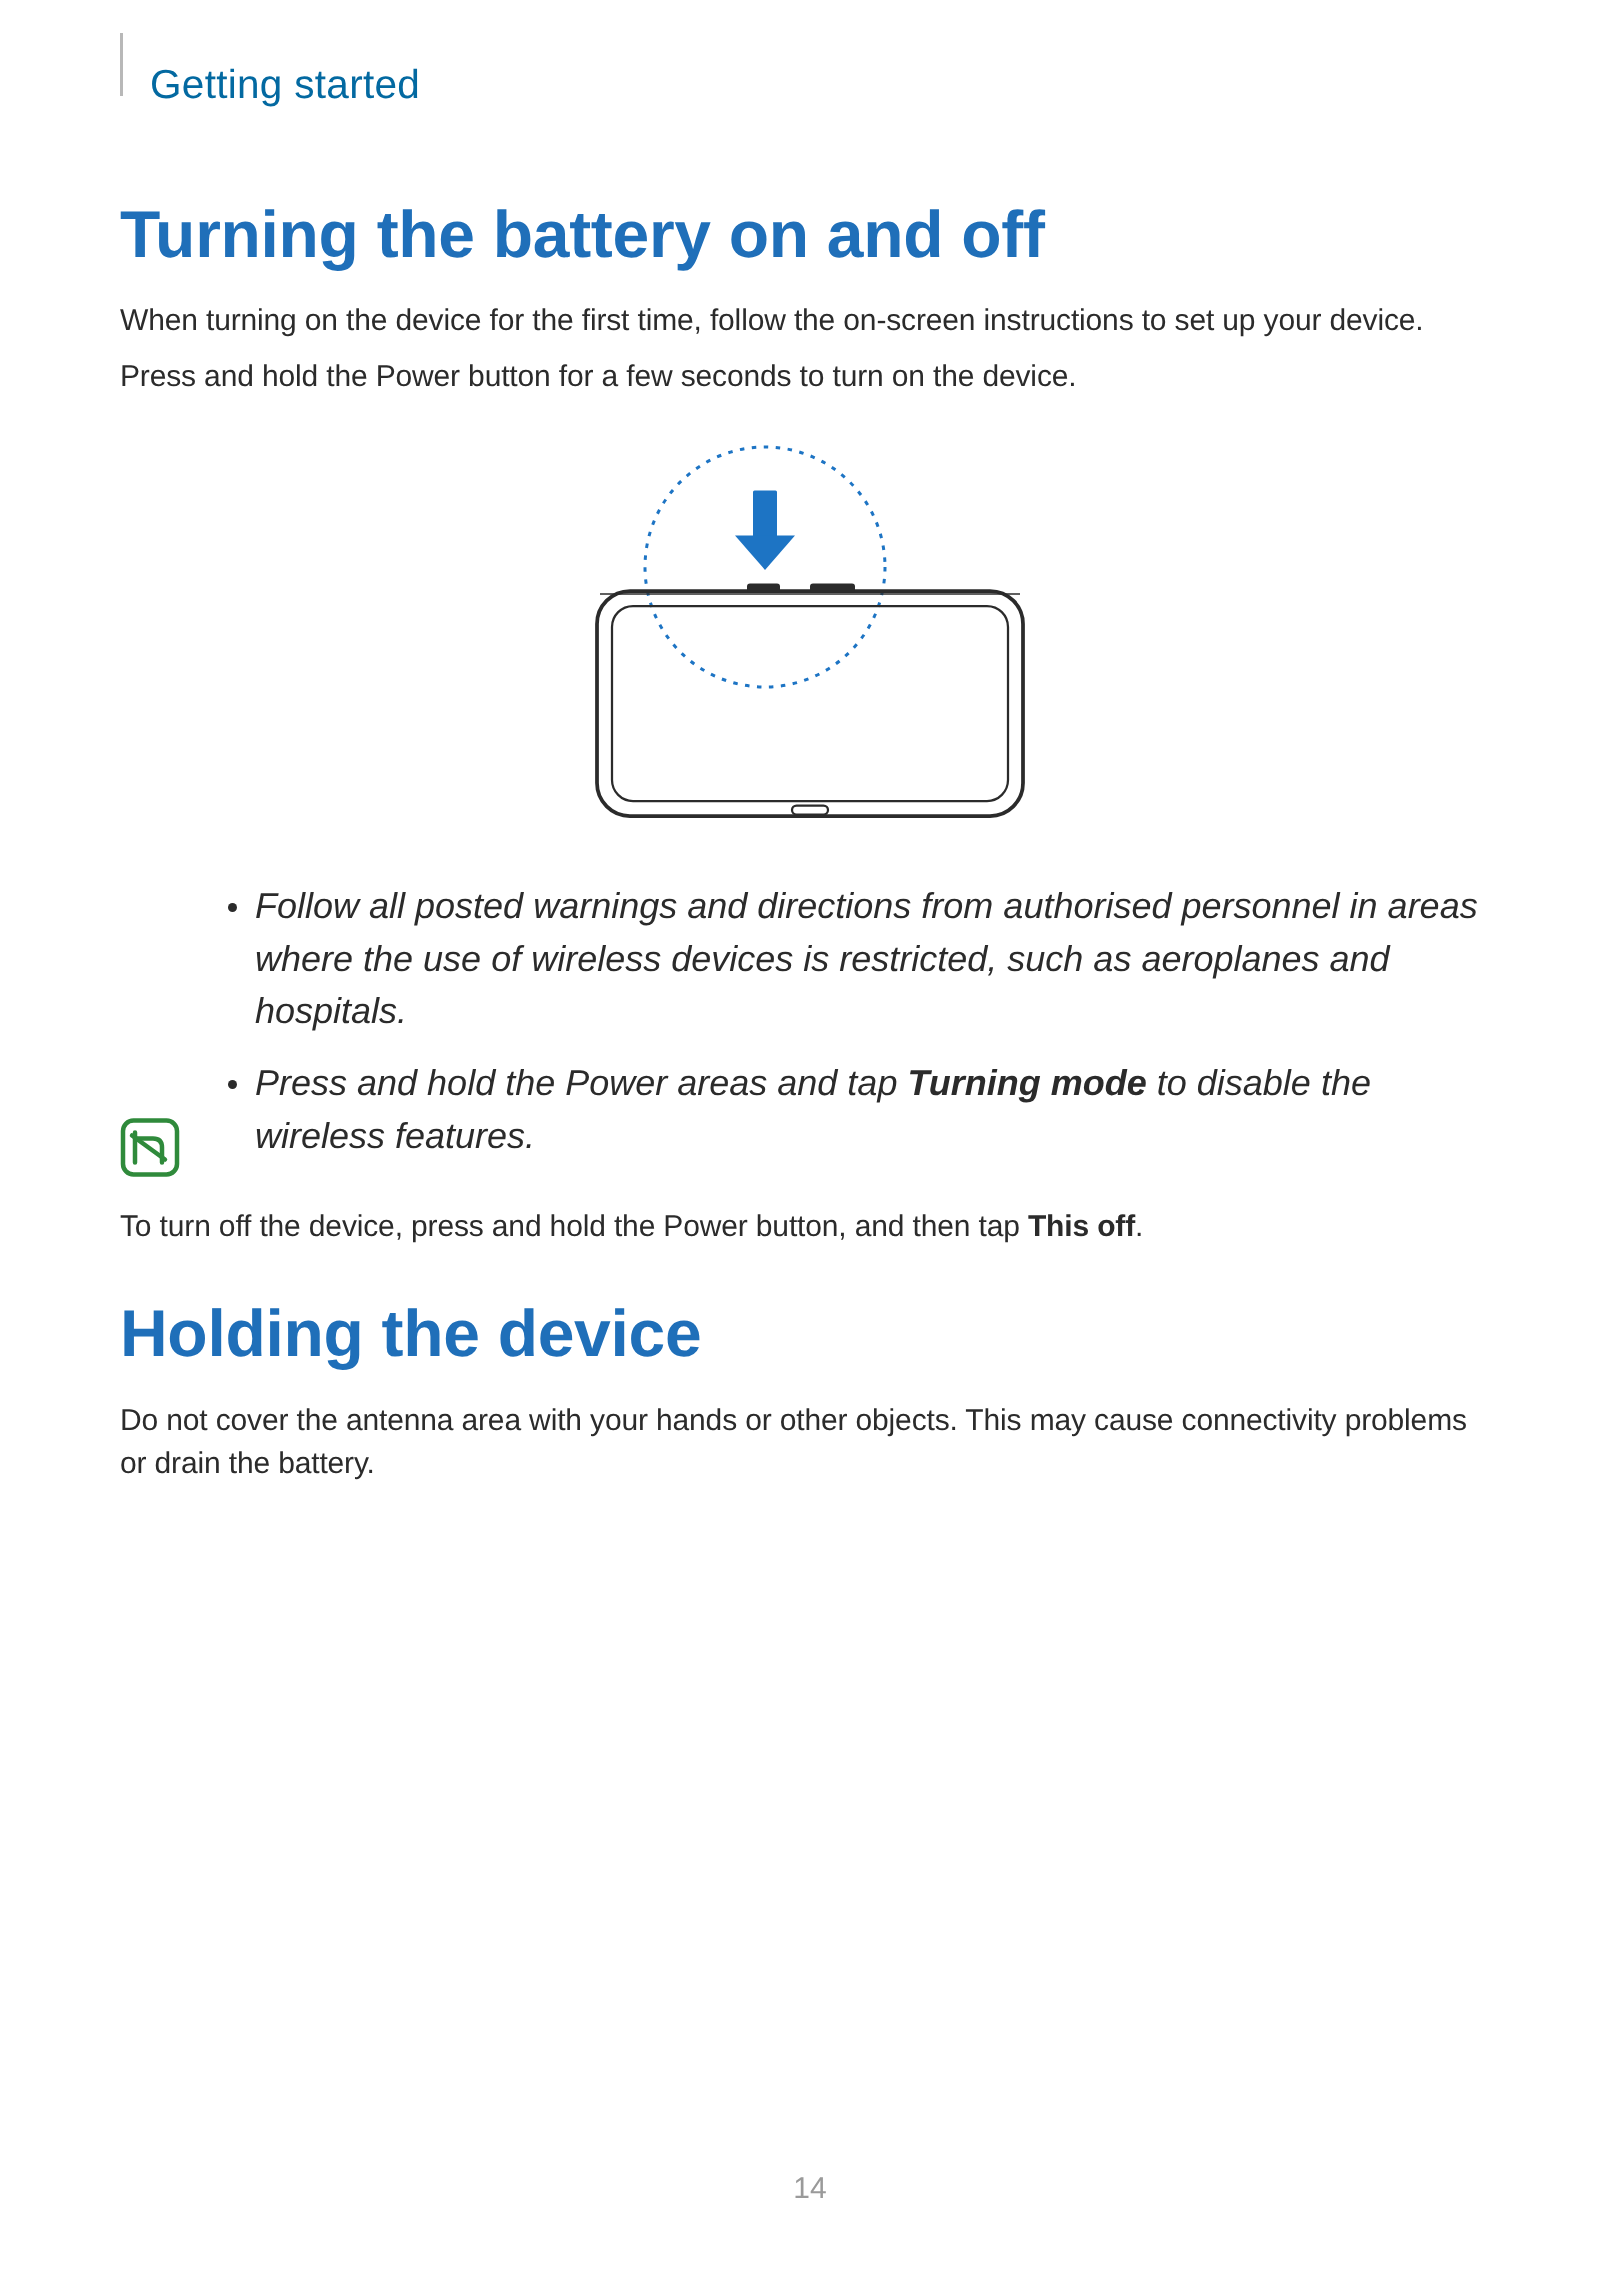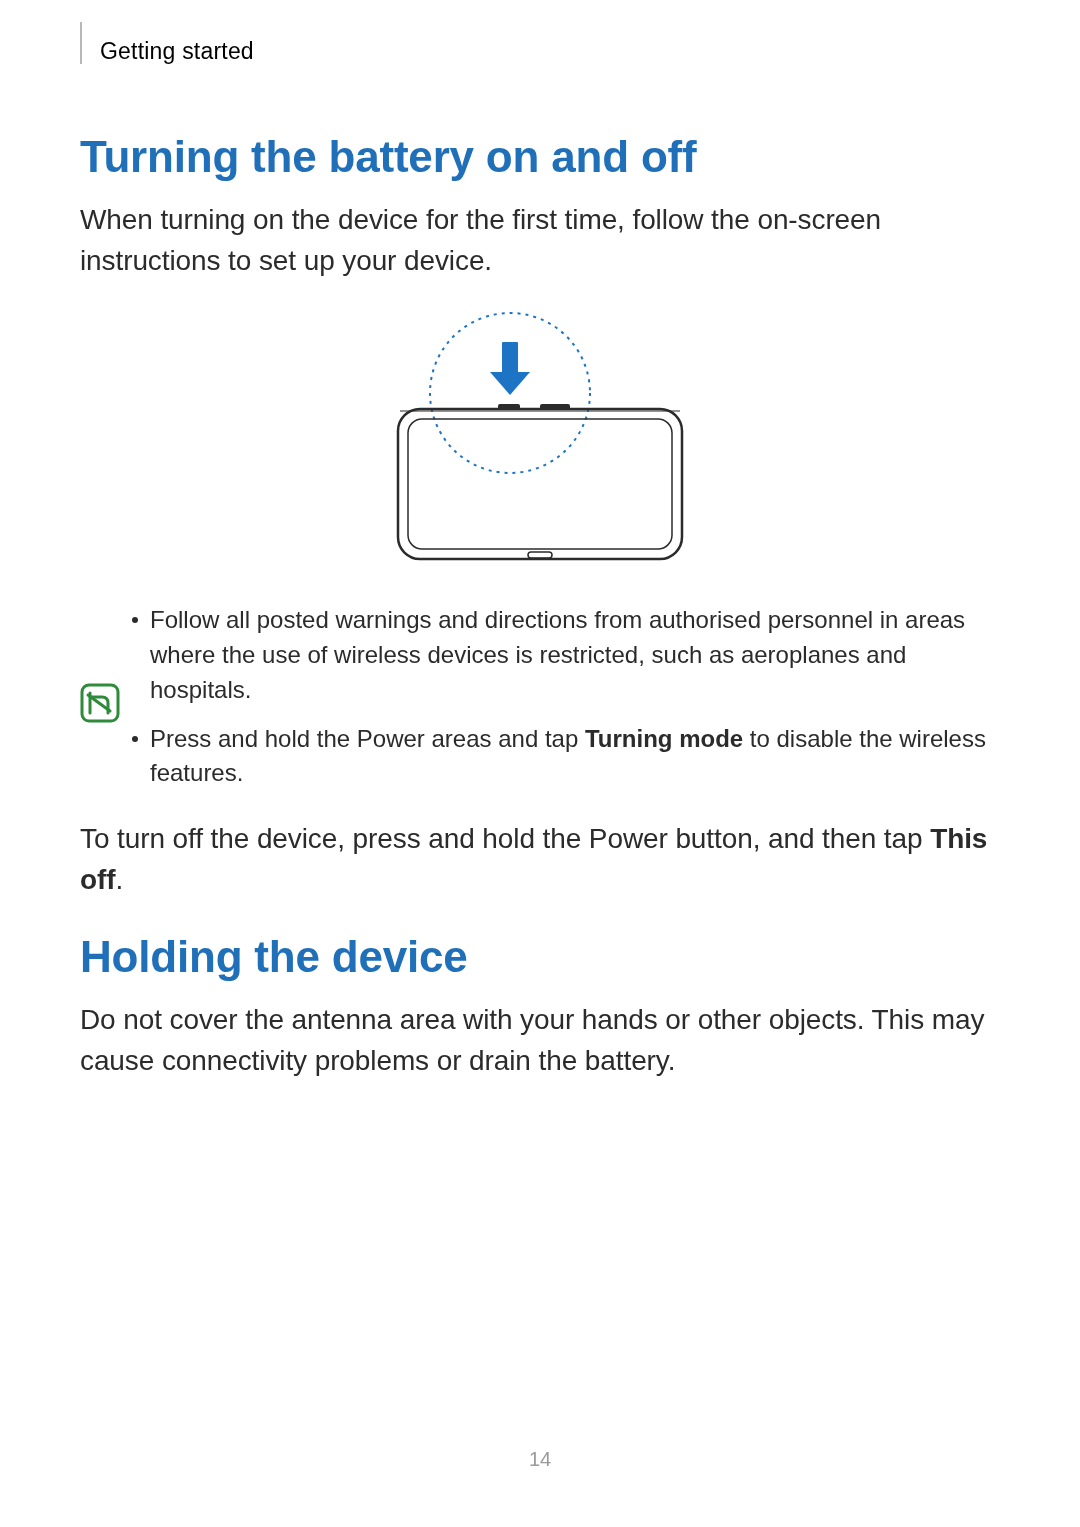--- a/index.html
+++ b/index.html
@@ -12,23 +12,23 @@
   .page {
     box-sizing: border-box;
     width: 1080px;
     min-height: 1527px;
     padding: 30px 80px 40px 80px;
     position: relative;
     background: #ffffff;
   }
   .header-bar {
     display: flex;
-    align-items: center;
-    color: #000000;
-    font-size: 23px;
+    align-items: flex-end;
+    color: #0369a1;
+    font-size: 27px;
     letter-spacing: 0.2px;
     margin-bottom: 60px;
   }
   .header-mark {
     width: 2px;
     height: 42px;
     background: #b8b8b8;
     margin-right: 18px;
     transform: translateY(-8px);
   }
@@ -36,37 +36,38 @@
     color: #1f6fb9;
     font-weight: 700;
     font-size: 44px;
     margin: 0 0 18px 0;
     letter-spacing: -0.2px;
   }
   h1.section-title.mt {
     margin-top: 32px;
   }
   p.body {
-    font-size: 28px;
+    font-size: 20px;
     line-height: 1.45;
     color: #2b2b2b;
     margin: 0 0 8px 0;
     letter-spacing: -0.1px;
   }
   .fig {
     width: 100%;
     display: flex;
     justify-content: center;
     margin: 28px 0 24px 0;
   }
   .note-block {
     display: flex;
-    align-items: center;
-    gap: 12px;
+    align-items: flex-end;
+    gap: 32px;
     margin: 4px 0 14px 0;
+    font-style: italic;
   }
   .note-icon {
     flex: 0 0 auto;
     margin-top: 2px;
   }
   .note-list {
     flex: 1 1 auto;
     font-size: 24px;
     line-height: 1.45;
     color: #2b2b2b;
@@ -102,20 +103,21 @@
 <div class="page">
 
   <div class="header-bar">
     <div class="header-mark"></div>
     <span>Getting started</span>
   </div>
 
   <h1 class="section-title">Turning the battery on and off</h1>
 
   <p class="body">When turning on the device for the first time, follow the on-screen instructions to set up your device.</p>
+  <p class="body">Press and hold the Power button for a few seconds to turn on the device.</p>
 
   <div class="fig">
     <svg width="320" height="270" viewBox="0 0 320 270">
 
       <circle cx="130" cy="84" r="80" fill="none" stroke="#1d74c4" stroke-width="2" stroke-dasharray="3 5"></circle>
 
       <g fill="#1d74c4">
         <rect x="122" y="33" width="16" height="32" rx="1"></rect>
         <polygon points="110,63 150,63 130,86"></polygon>
       </g>

